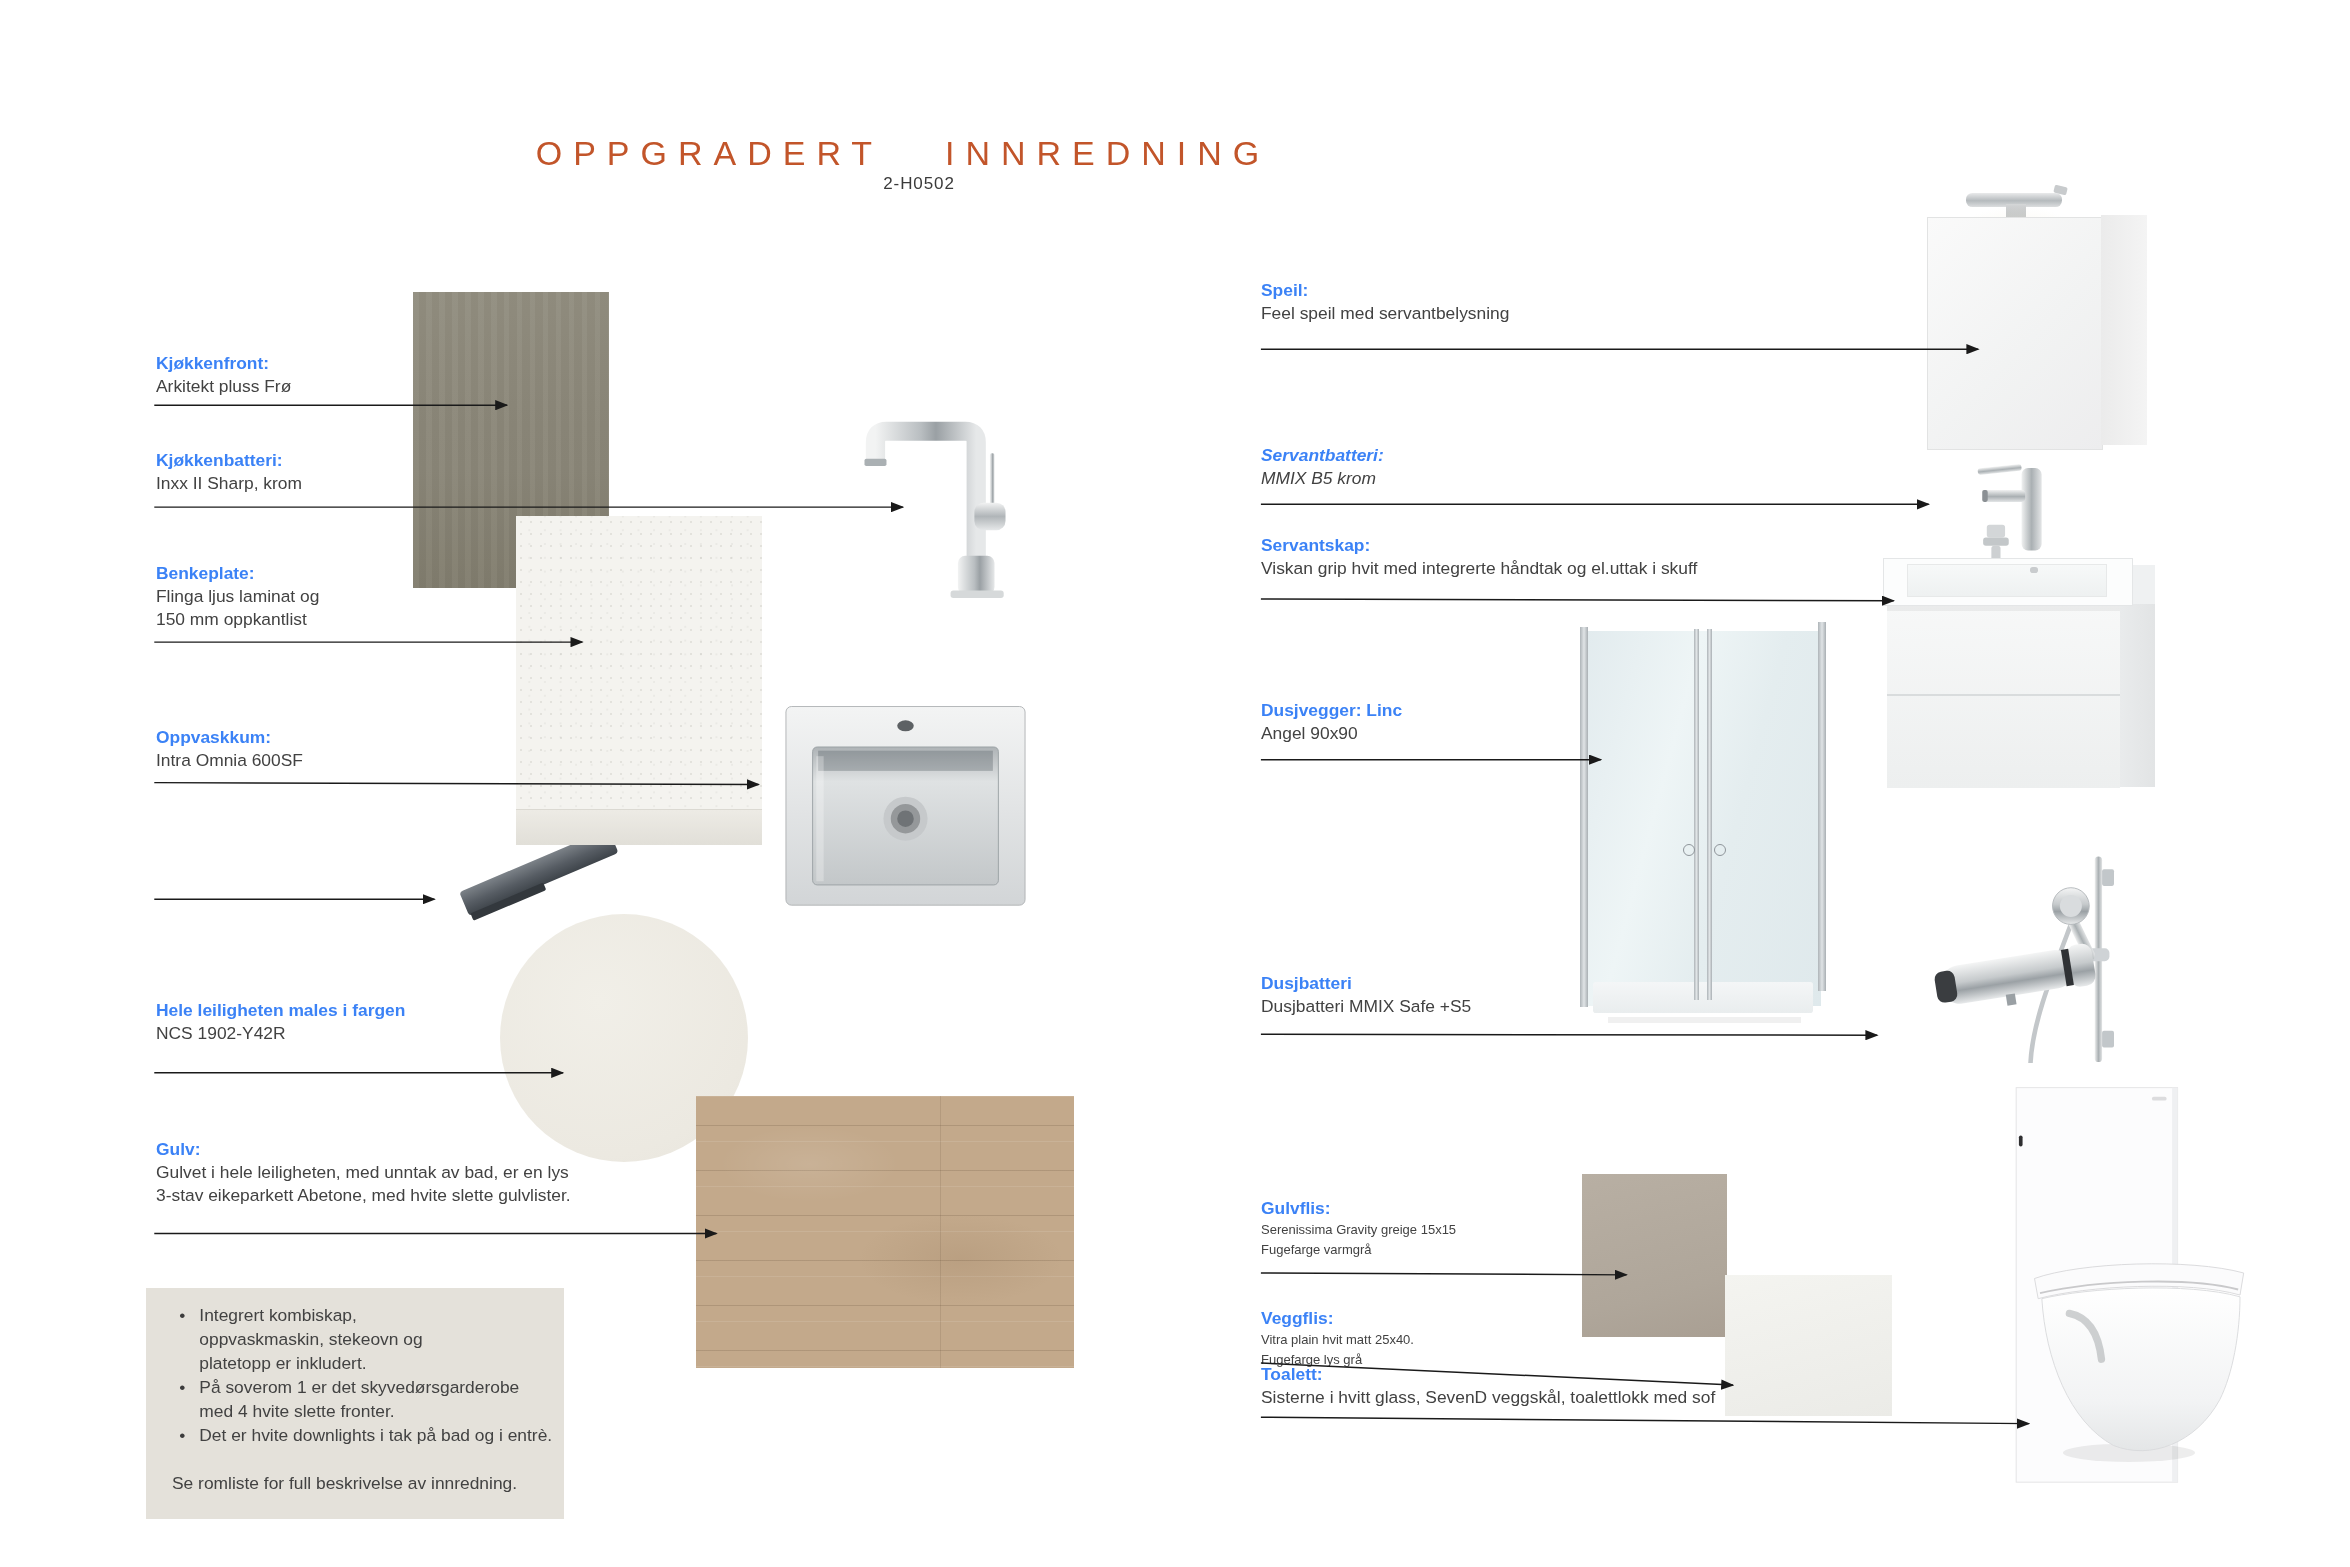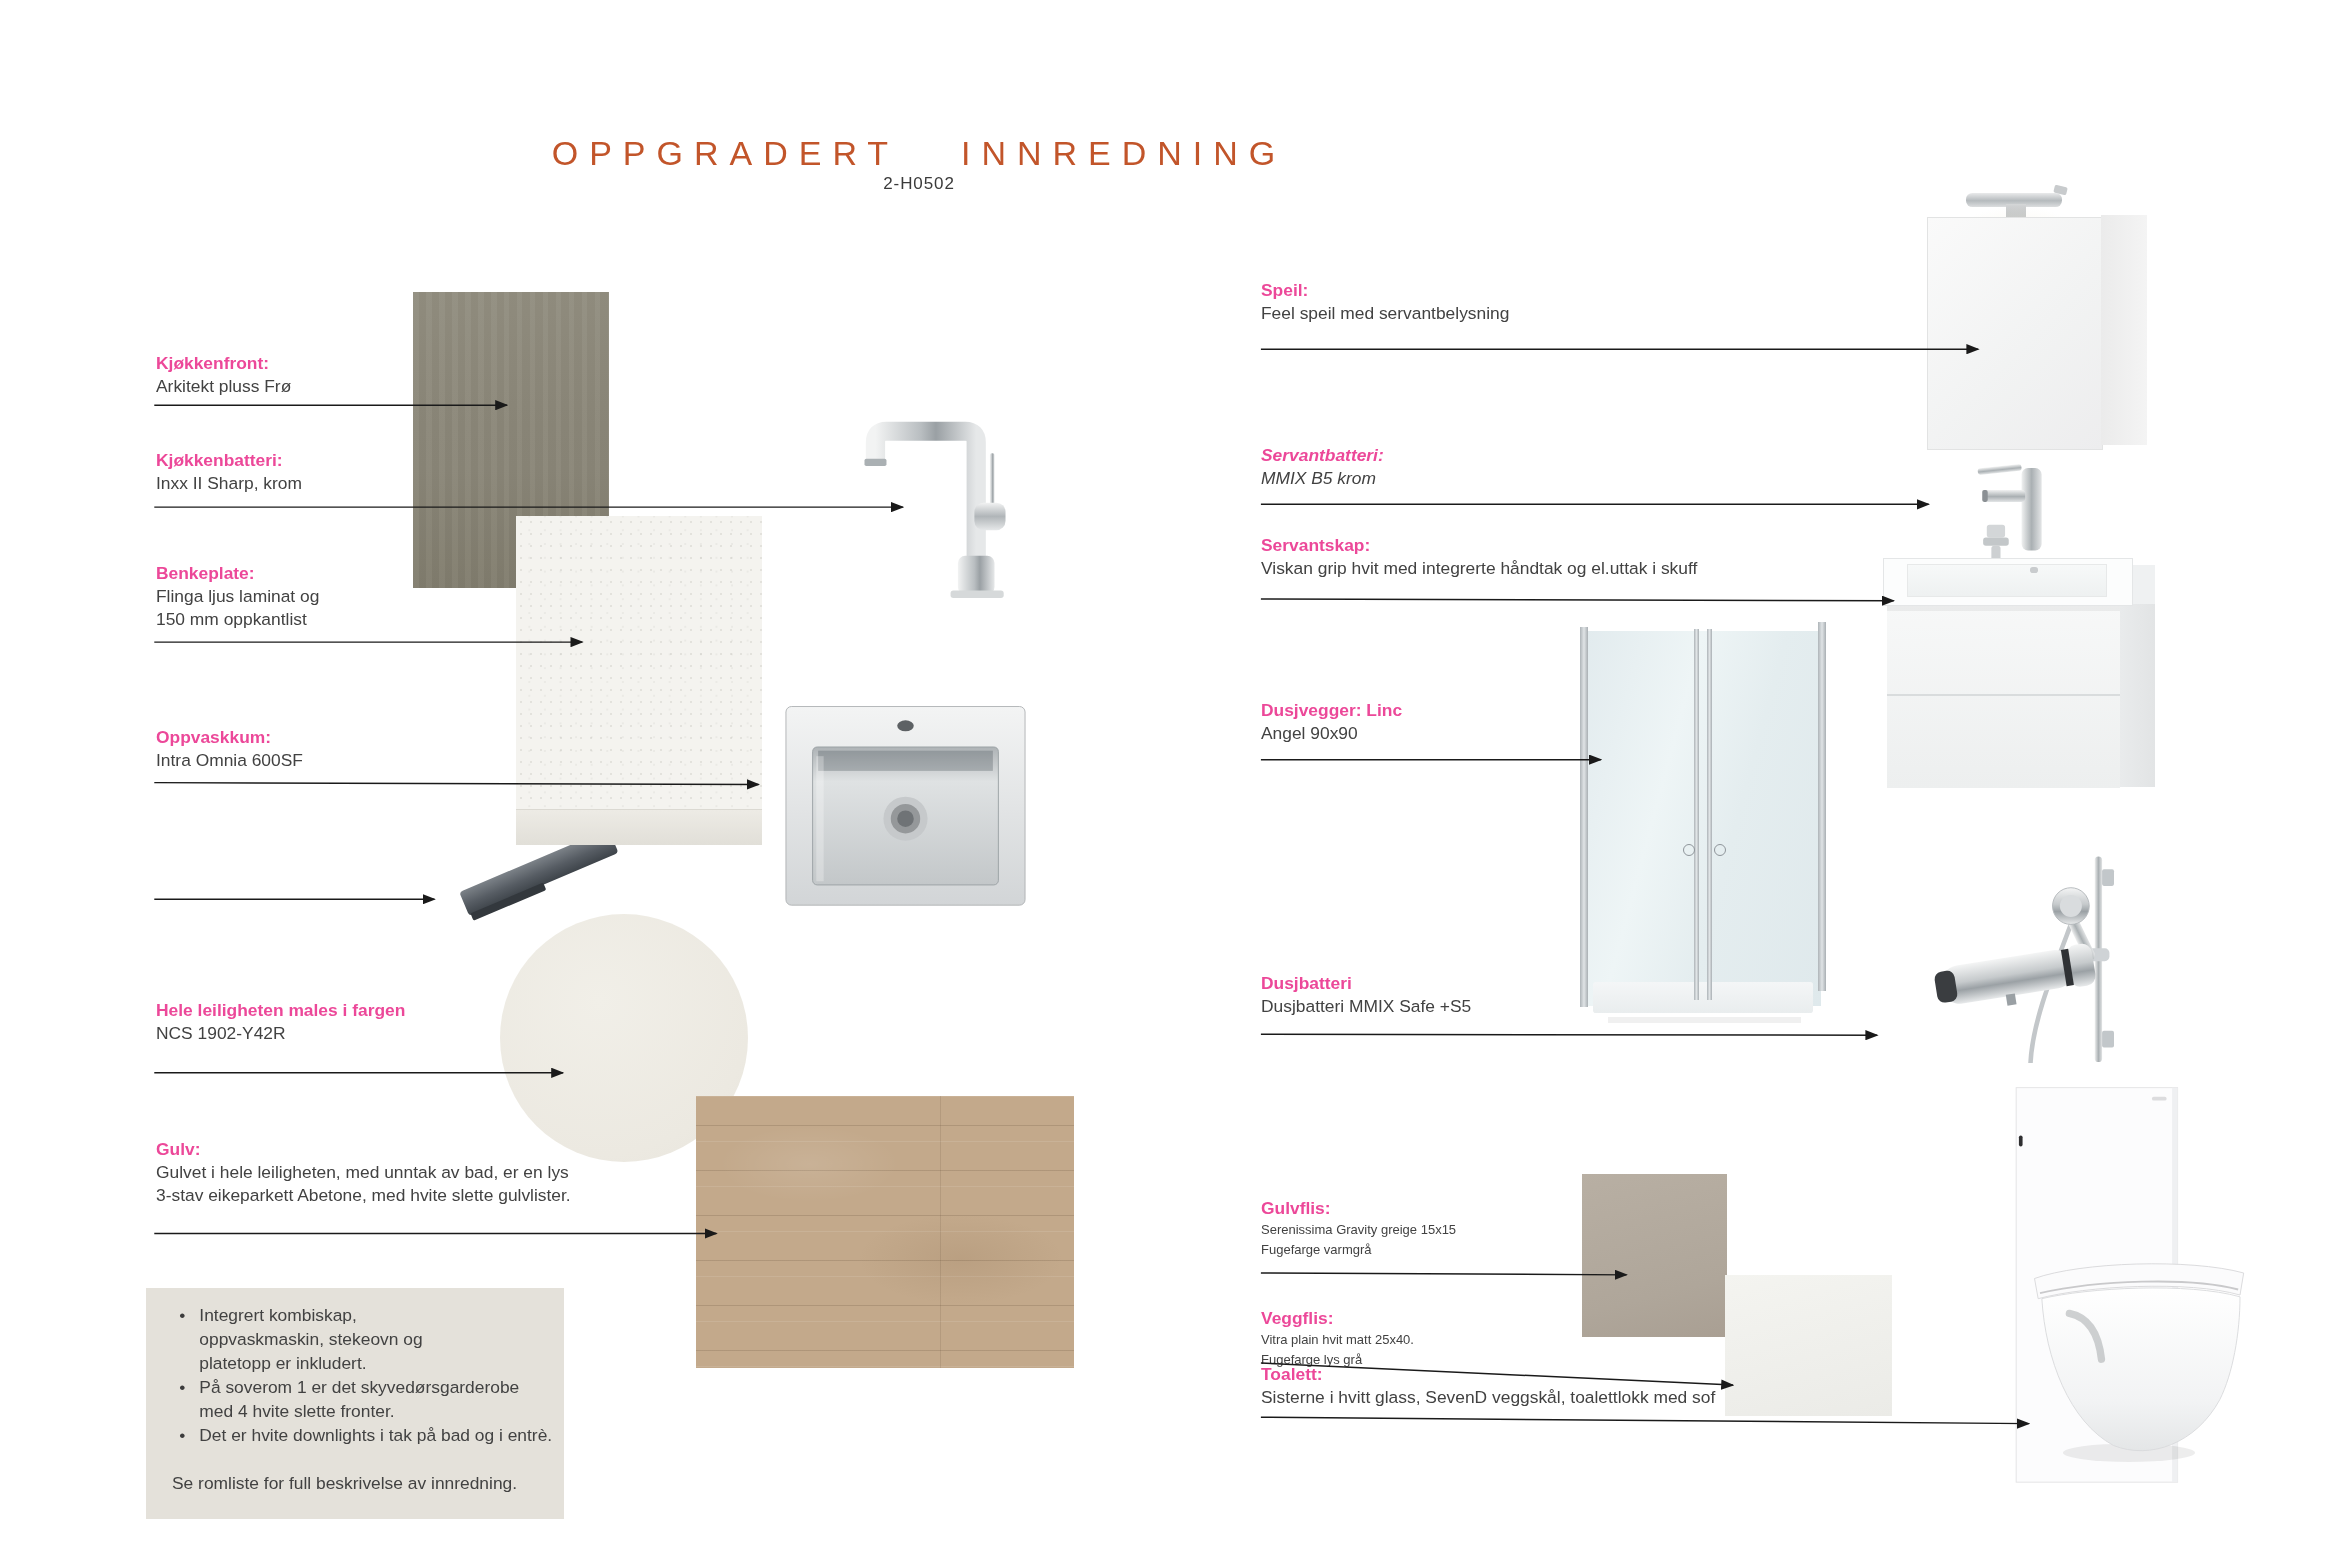--- a/index.html
+++ b/index.html
@@ -1,20 +1,20 @@
 <!DOCTYPE html>
 <html style="font-size:14.7px"><head>
 <meta charset="utf-8">
 <style>
   html,body{margin:0;padding:0;background:#ffffff;font-family:"Liberation Sans",sans-serif;}
   .page{position:relative;width:2351px;height:1568px;background:#ffffff;overflow:hidden;color:#3d3d3d;}
   .abs{position:absolute;}
   .title{font-size:34px;letter-spacing:11px;word-spacing:42px;color:#c2552a;text-align:center;white-space:nowrap;}
   .subtitle{font-size:17px;color:#3a3a3a;text-align:center;letter-spacing:0.9px;}
-  .hd{font-weight:bold;font-size:17.4px;line-height:23px;color:#ec4899;white-space:nowrap;}
+  .hd{font-weight:bold;font-size:17.4px;line-height:23px;color:#3b82f6;white-space:nowrap;}
   .tx{font-size:17.4px;line-height:23px;color:#424242;white-space:nowrap;}
   .tx.sm{font-size:13px;line-height:20px;}
   
   .kpanel{background:linear-gradient(180deg,#928e80 0%,#8b8779 45%,#8a8678 60%,#817d6e 100%);}
   .kpanel::after{content:"";position:absolute;inset:0;background:repeating-linear-gradient(90deg,rgba(255,255,255,.03) 0 5.5px,rgba(0,0,0,.025) 5.5px 13px);}
   .counter{background-color:#f4f3ef;background-image:radial-gradient(rgba(120,120,110,.14) 0.9px,transparent 1.3px),radial-gradient(rgba(150,150,140,.10) 0.9px,transparent 1.3px);background-size:10px 12px,15.6px 13.8px;background-position:0 0,5.5px 7.3px;}
   .ct-edge{background:linear-gradient(180deg,#edebe5,#e1dfd8);border-top:0.9px solid #dbd9d2;}
   .paintdot{border-radius:50%;background:radial-gradient(circle at 40% 35%,#f1efe8 0%,#ece9e1 70%,#e8e5dd 100%);}
   .floor{background-color:#c3a98b;background-image:
     linear-gradient(90deg,transparent 0 118px,rgba(90,70,50,.18) 118px 118px,transparent 118px),
@@ -41,21 +41,21 @@
   .handlewrap{transform:rotate(-23deg);}
   .handlebar{background:linear-gradient(180deg,#7c8288,#565c63 55%,#3e444a);border-radius:3.7px;}
   .handlelip{background:#33383d;border-radius:1.8px;}
   .glow{background:radial-gradient(ellipse at center,rgba(250,248,238,.95),rgba(255,255,255,0) 70%);}
 </style>
 </head>
 <body>
 
 <div class="page">
 
-  <div class="abs title" style="left:478px;top:134px;width:882px;">OPPGRADERT INNREDNING</div>
+  <div class="abs title" style="left:462px;top:134px;width:882px;">OPPGRADERT INNREDNING</div>
   <div class="abs subtitle" style="left:478px;top:174px;width:882px;">2-H0502</div>
 
   <div class="abs kpanel" style="left:413px;top:292px;width:196px;height:296px;"></div>
 
   <div class="abs counter" style="left:516px;top:516px;width:246px;height:329px;z-index:3;">
     <div class="abs ct-edge" style="left:0;bottom:0;width:246px;height:35px;"></div>
   </div>
 
   <svg class="abs" style="left:859px;top:418px;" width="174" height="184" viewBox="0 0 190 200">
     <defs>

